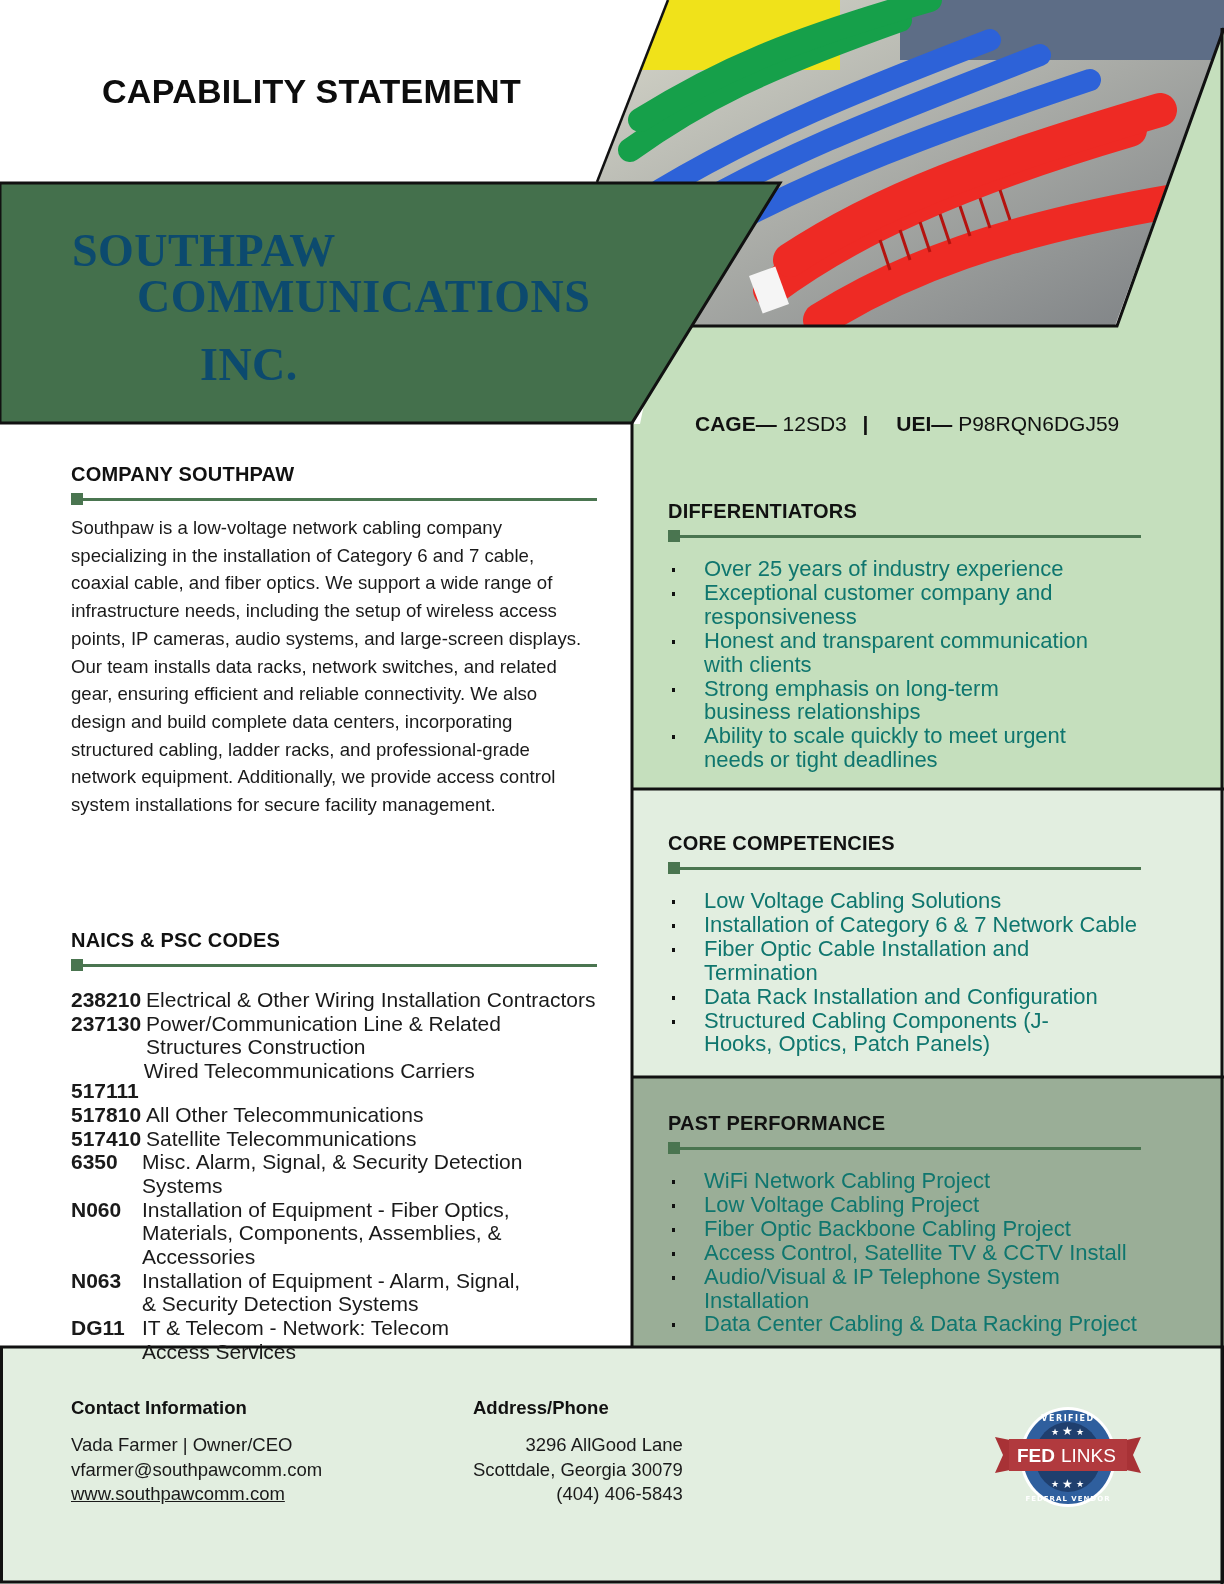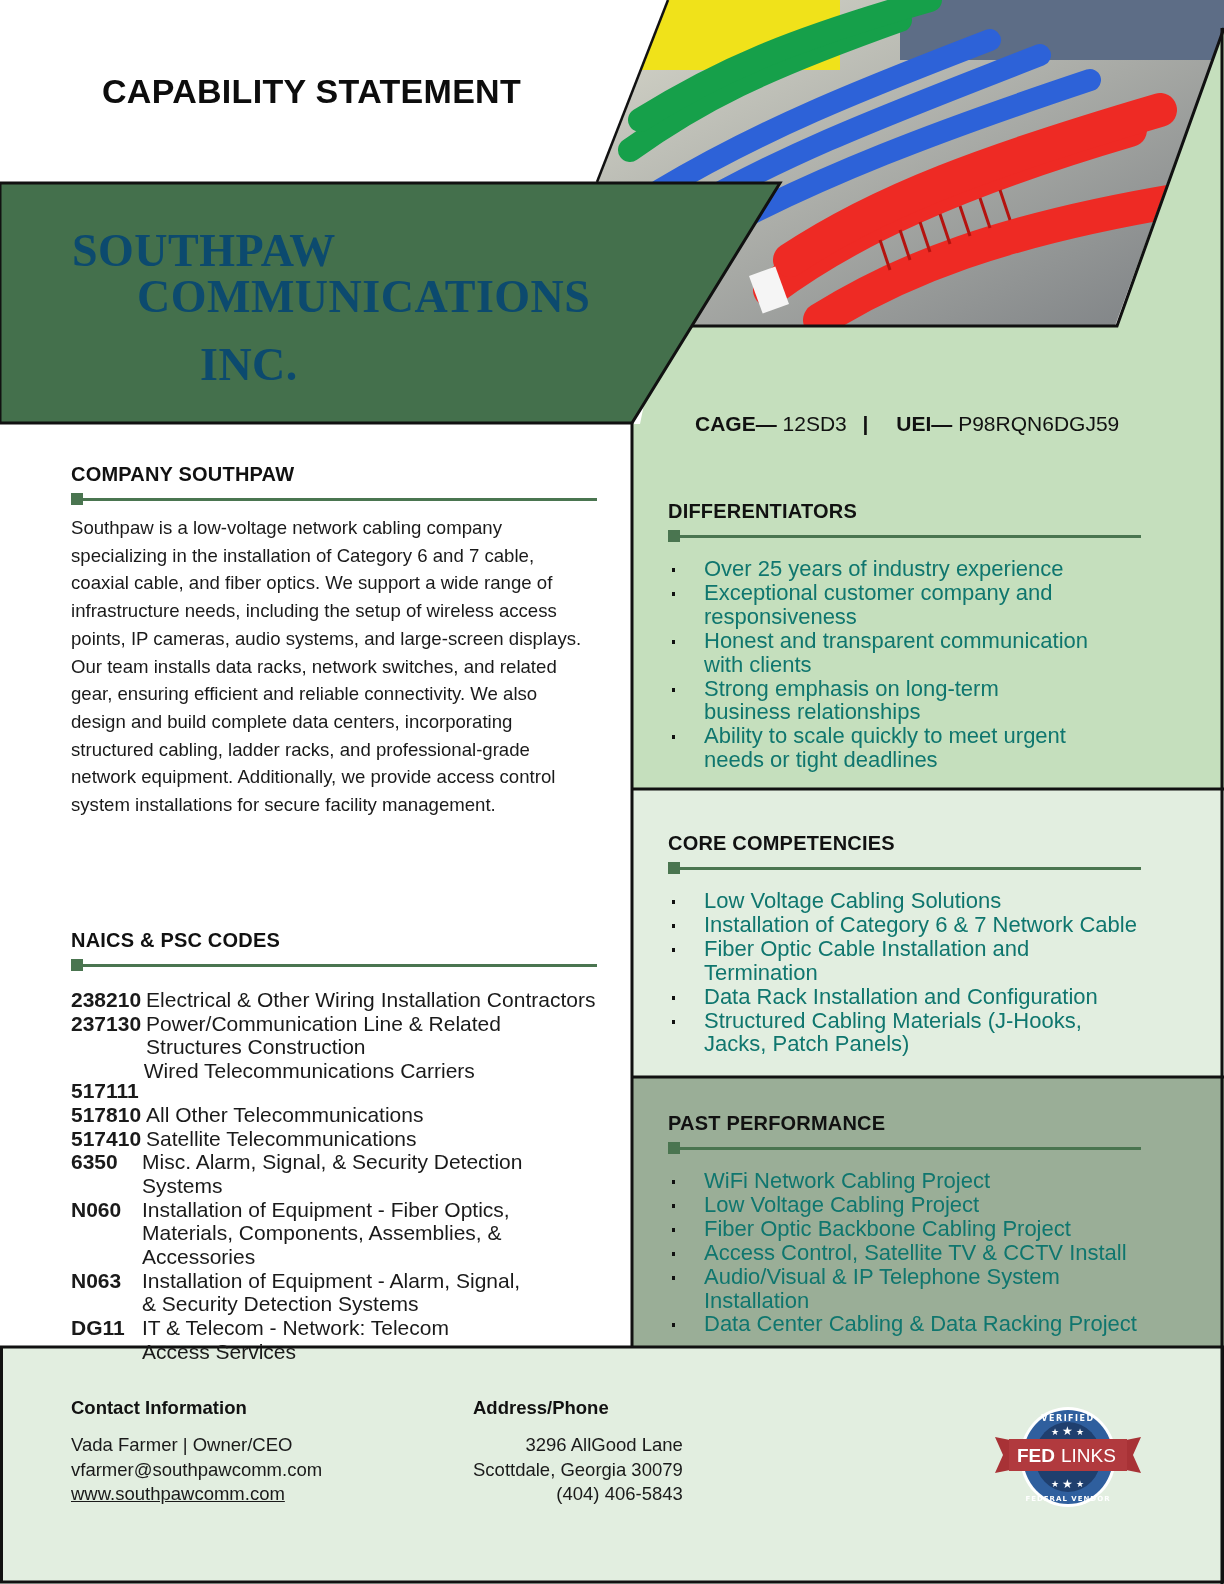--- a/index.html
+++ b/index.html
@@ -190,21 +190,21 @@
   <div class="sec-title">CORE COMPETENCIES</div>
   <div style="position:relative; height:22px;">
     <div class="abs sec-rule-sq" style="left:0; top:7px;"></div>
     <div class="abs sec-rule" style="left:0; right:0; top:12px;"></div>
   </div>
   <ul class="bullets" style="margin-top:12px;">
     <li>Low Voltage Cabling Solutions</li>
     <li>Installation of Category 6 &amp; 7 Network Cable</li>
     <li>Fiber Optic Cable Installation and Termination</li>
     <li>Data Rack Installation and Configuration</li>
-    <li style="padding-right:40px;">Structured Cabling Materials (J-Hooks, Jacks, Patch Panels)</li>
+    <li style="padding-right:40px;">Structured Cabling Components (J-Hooks, Optics, Patch Panels)</li>
   </ul>
 </div>
 
 <div class="abs" style="left:668px; top:1112px; width:473px;">
   <div class="sec-title">PAST PERFORMANCE</div>
   <div style="position:relative; height:22px;">
     <div class="abs sec-rule-sq" style="left:0; top:7px;"></div>
     <div class="abs sec-rule" style="left:0; right:0; top:12px;"></div>
   </div>
   <ul class="bullets" style="margin-top:12px;">

